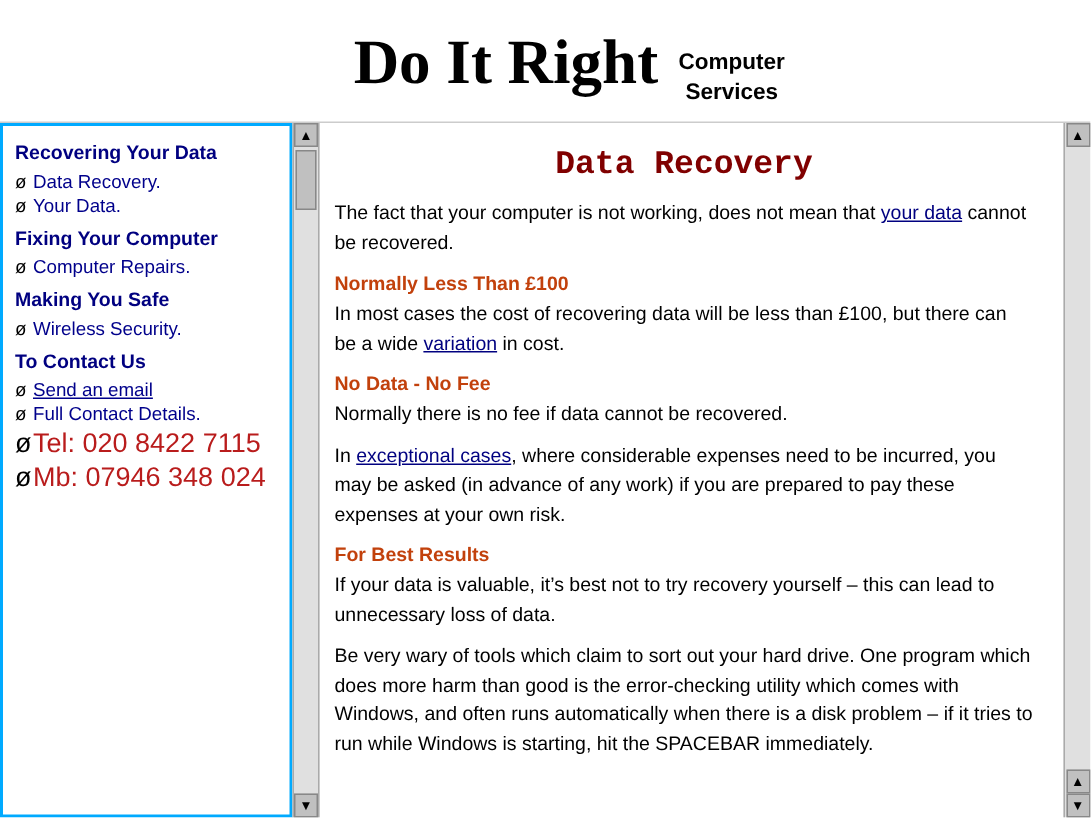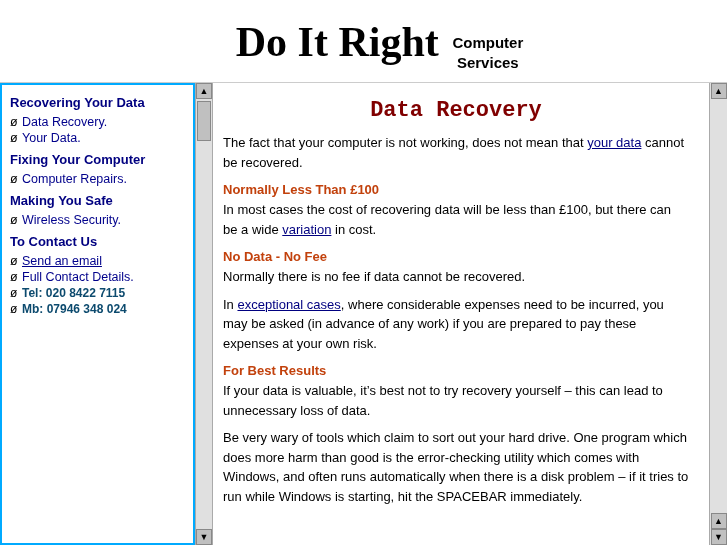--- a/index.html
+++ b/index.html
@@ -76,24 +76,24 @@
     }
     .sidebar-link::before {
       content: 'ø';
       position: absolute;
       left: 0;
       color: #000;
     }
     .sidebar-link.underline { text-decoration: underline; }
     .sidebar-phone {
       display: block;
-      color: #0c4a6e;
-      font-weight: bold;
+      color: #b91c1c;
+      font-weight: normal;
       padding: 1px 0 1px 12px;
-      font-size: 12px;
+      font-size: 18px;
       position: relative;
     }
     .sidebar-phone::before {
       content: 'ø';
       position: absolute;
       left: 0;
       color: #000;
       font-weight: normal;
     }
     .sidebar-spacer { margin-top: 6px; }

